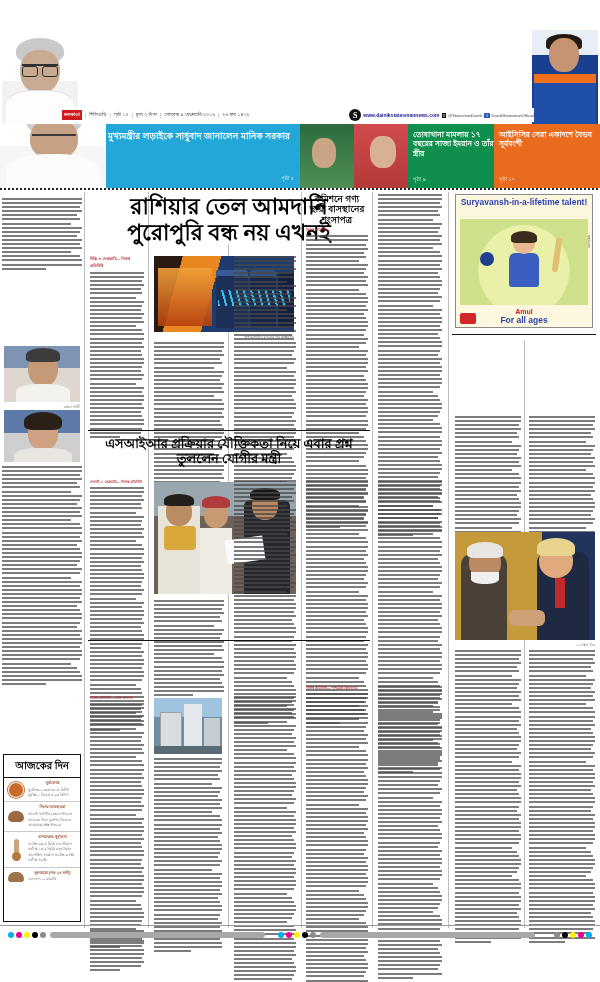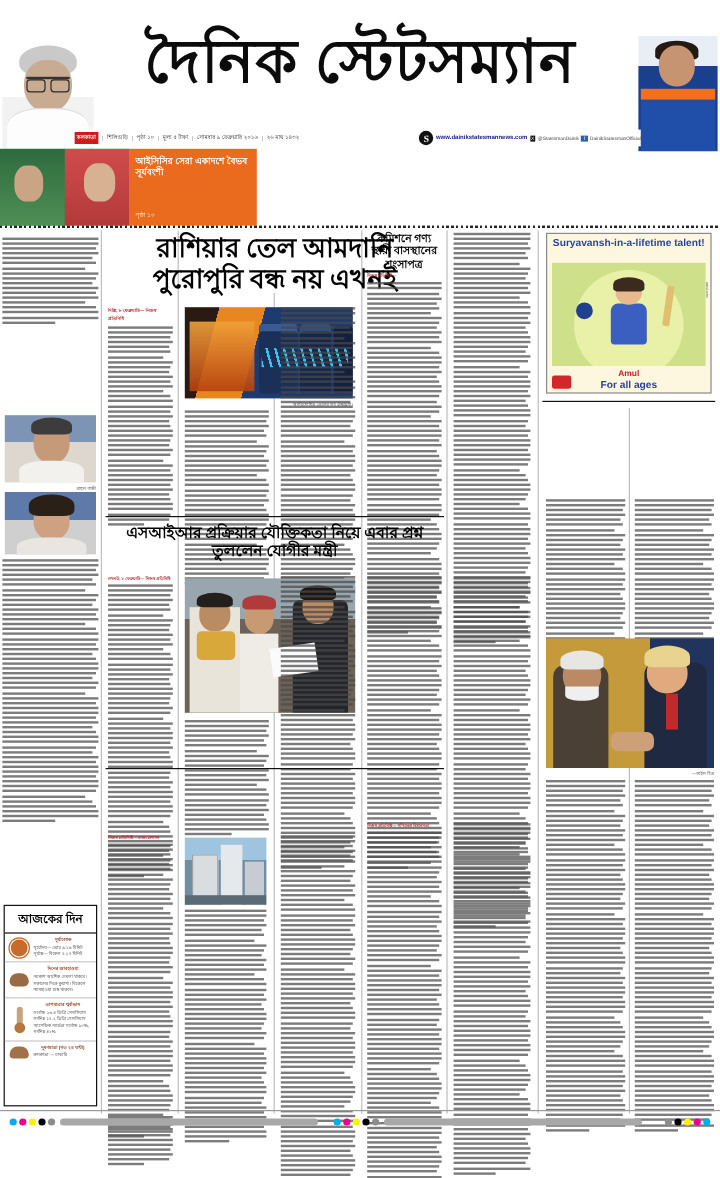--- a/index.html
+++ b/index.html
@@ -169,21 +169,20 @@
 
   <div class="masthead">
 
     <div class="mast-portrait">
       <div class="hair"></div>
         <div class="face"></div>
         <div class="glass"></div>
         <div class="body"></div>
     </div>
 
-    <div class="mast-title">দৈনিক স্টেটসম্যান</div>
 
     <div class="mast-player">
       <div class="phair"></div>
         <div class="pface"></div>
         <div class="pjersey"></div>
         <div class="pstripe"></div>
     </div>
 
     <div class="infobar">
       <span class="city">কলকাতা</span>
@@ -203,30 +202,44 @@
         <span class="sm">X</span>
         <span class="handle">@StatesmanDainik</span>
         <span class="fb">f</span>
         <span class="handle">DainikStatesmanOfficial</span>
       </span>
     </div>
   </div>
 
   <div class="promos">
 
+    <div class="promo p1">
+      <div class="photo">
+        <div class="h"></div>
+          <div class="f"></div>
+          <div class="g"></div>
+          <div class="b"></div>
+      </div>
+      <div class="ptext">মুখ্যমন্ত্রীর লড়াইকে সাধুবাদ জানালেন মানিক সরকার</div>
+      <div class="ppage">পৃষ্ঠা ৫</div>
+    </div>
 
     <div class="promo p2">
       <div class="photo">
         <div class="bgl"></div>
           <div class="bgr"></div>
           <div class="m"></div>
           <div class="w"></div>
       </div>
     </div>
 
+    <div class="promo p3">
+      <div class="ptext">তোষাখানা মামলায় ১৭ বছরের সাজা ইমরান ও তাঁর স্ত্রীর</div>
+      <div class="ppage">পৃষ্ঠা ৯</div>
+    </div>
 
     <div class="promo p4">
       <div class="ptext">আইসিসির সেরা একাদশে বৈভব সূর্যবংশী</div>
       <div class="ppage">পৃষ্ঠা ১০</div>
     </div>
   </div>
 
   <div class="content">
 
     <div class="hr-dots" style="position:absolute;left:0;top:0;width:600px;"></div>

